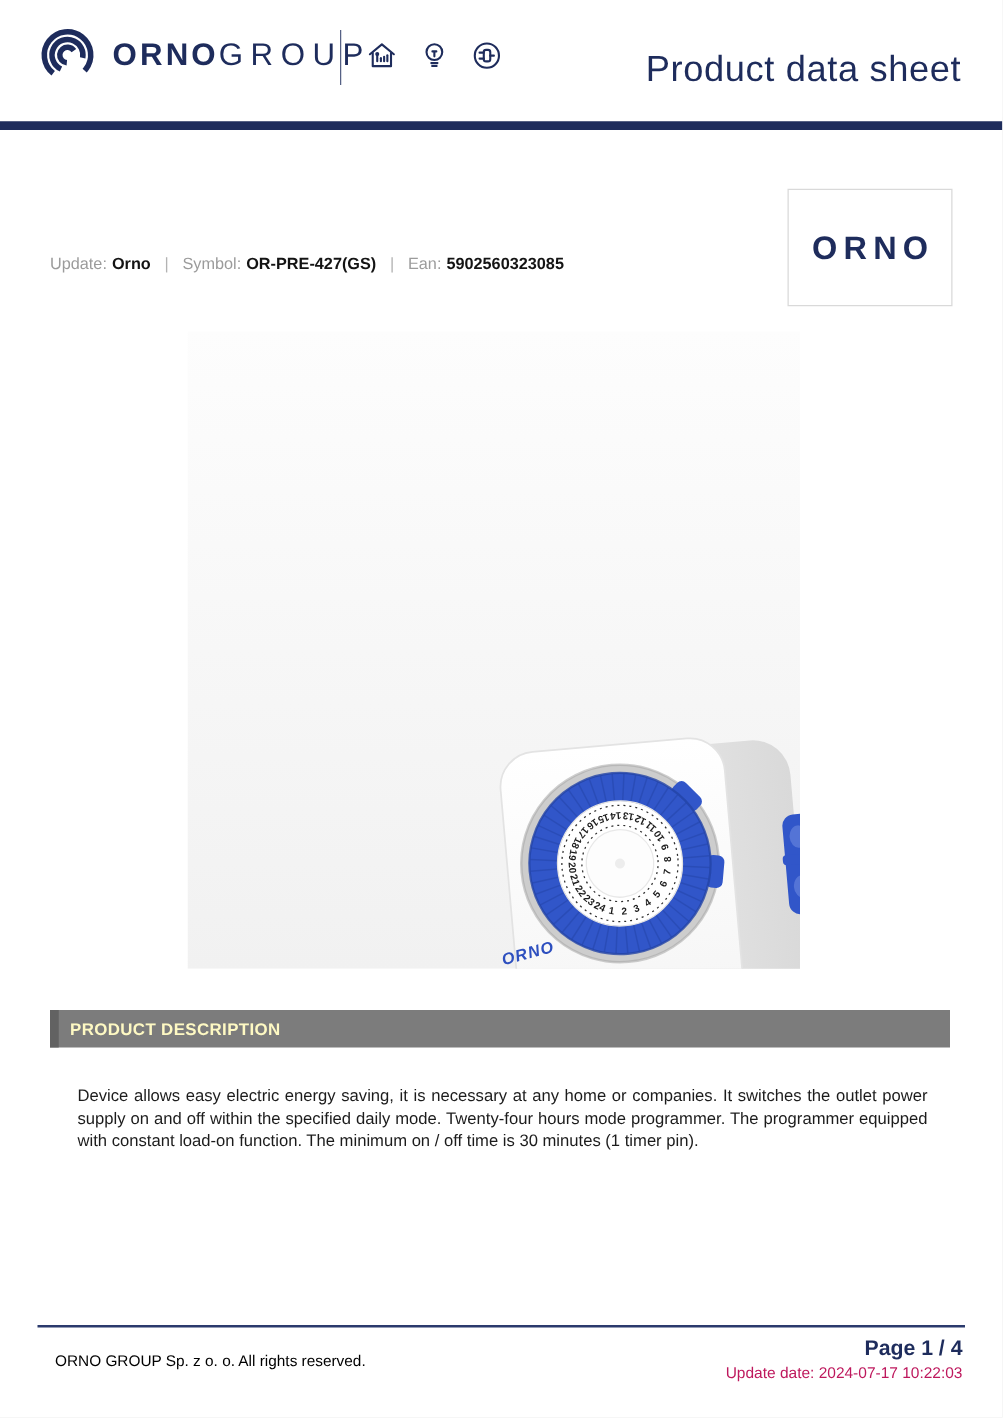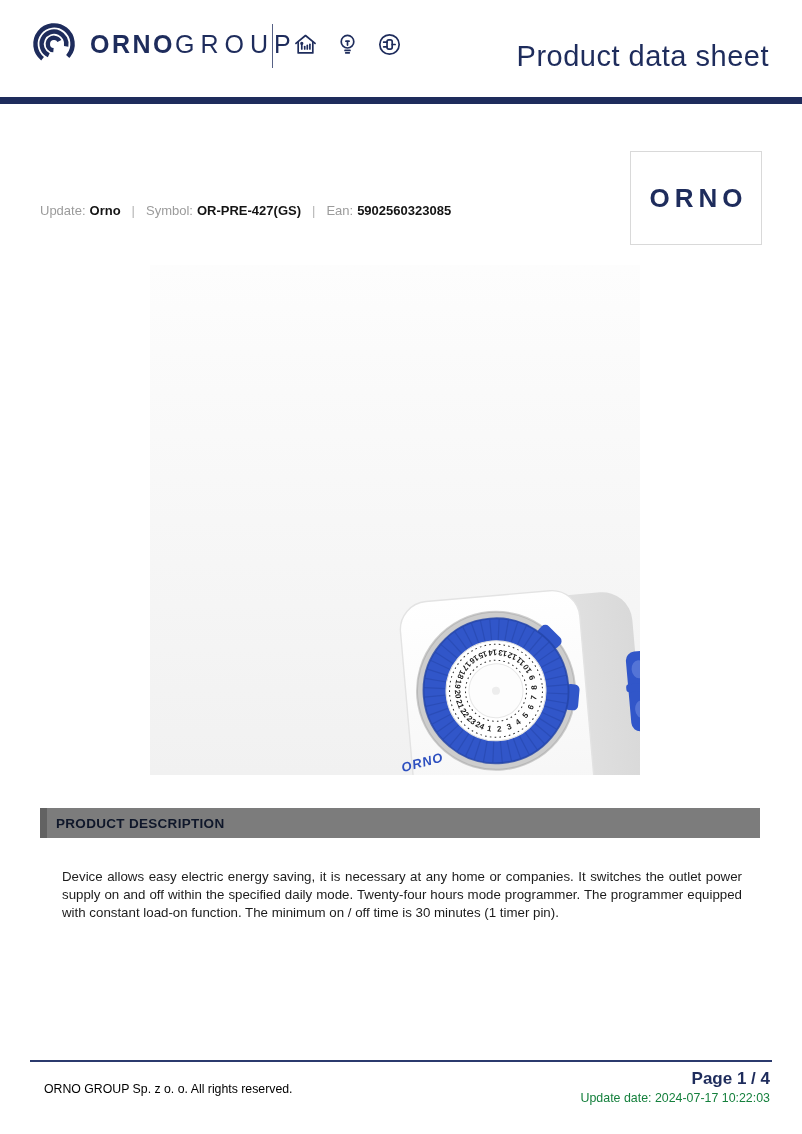--- a/index.html
+++ b/index.html
@@ -42,29 +42,29 @@
   .ringEdge{stroke:var(--dial-blue-dark);stroke-width:1.8;opacity:.8;}
   .dash{stroke:#2e2e2e;stroke-width:1;stroke-dasharray:1.6 3.2;}
   .dialNum{font-family:"Liberation Sans",sans-serif;font-size:8px;font-weight:700;fill:#1c1c1c;text-anchor:middle;dominant-baseline:central;}
   .deviceBrand{font-family:"Liberation Sans",sans-serif;font-style:italic;font-weight:700;font-size:13px;fill:#2d4fbf;letter-spacing:1px;}
   .blue{fill:var(--dial-blue);}
   .led{fill:var(--led-green);stroke:#0a7d39;stroke-width:1;}
 
   
   .desc-bar{position:absolute;left:40px;top:808px;width:720px;height:30px;background:var(--bar-gray);display:flex;align-items:center;}
   .desc-bar .accent{width:7px;height:30px;background:var(--bar-gray-dark);}
-  .desc-bar .txt{color:#0f172a;font-size:13.5px;font-weight:700;letter-spacing:.3px;margin-left:9px;}
+  .desc-bar .txt{color:#fef9c3;font-size:13.5px;font-weight:700;letter-spacing:.3px;margin-left:9px;}
   .desc-body{position:absolute;left:62px;top:868px;width:680px;font-size:13.3px;line-height:17.8px;color:#1c1c1c;
     text-align:justify;text-align-last:left;}
 
   
   .foot-line{position:absolute;left:30px;top:1060px;width:742px;height:2px;background:#2b3a6d;}
   .foot-copy{position:absolute;left:44px;top:1082px;font-size:12.3px;color:#000000;}
   .foot-page{position:absolute;right:32px;top:1069px;font-size:17px;font-weight:700;color:var(--navy);text-align:left;}
-  .foot-update{position:absolute;right:32px;top:1091px;font-size:12.4px;color:#15803d;text-align:center;}
+  .foot-update{position:absolute;right:32px;top:1091px;font-size:12.4px;color:#be185d;text-align:center;}
 
   .icon{stroke:var(--navy);fill:none;stroke-width:1.5;stroke-linecap:round;stroke-linejoin:round;}
 </style>
 </head>
 <body>
 
 <div class="page">
 
   <div class="header">
     <div class="brand">

